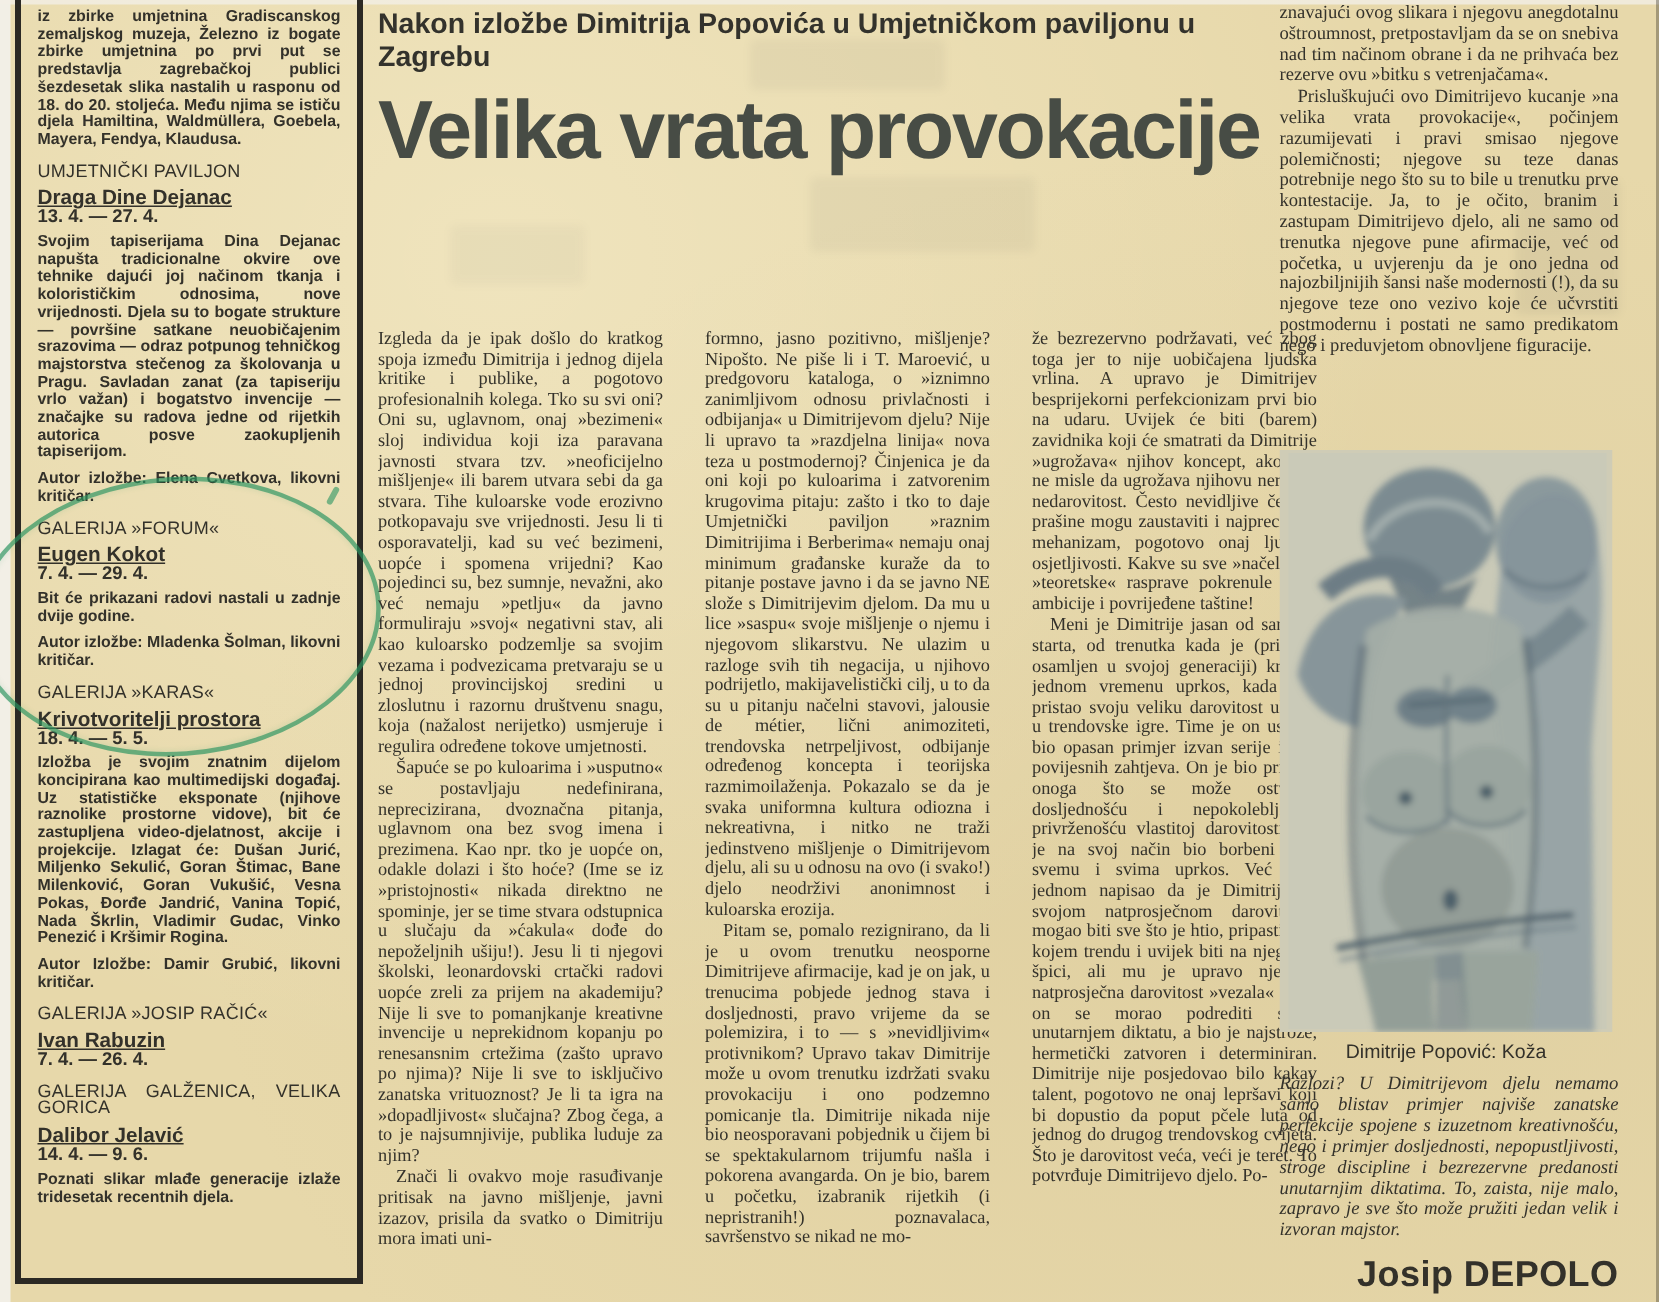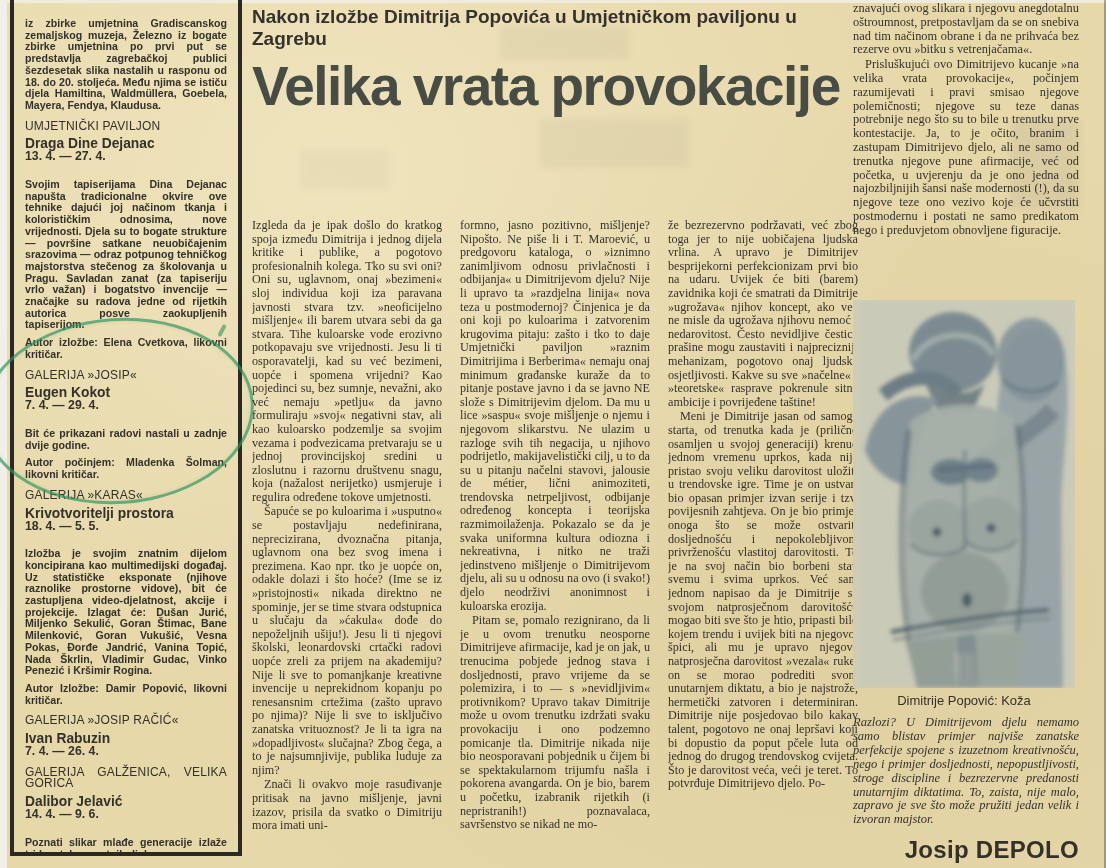--- a/index.html
+++ b/index.html
@@ -11,23 +11,23 @@
     color:#35332c;overflow:hidden;}
   .scan-edge-left{position:absolute;left:0;top:0;width:7px;height:868px;background:#f2efe6;}
   .scan-edge-top{position:absolute;left:0;top:0;width:1106px;height:3px;background:#f2efe6;opacity:.8;}
   .page-edge-right{position:absolute;right:0;top:0;width:2px;height:868px;background:rgba(40,38,30,.35);}
 
   
   .sidebar{position:absolute;left:10px;top:-16px;width:232px;height:872px;
     border:4px solid #2b2924;box-sizing:border-box;padding:14px 11px 30px 11px;overflow:hidden;
     font-family:"Liberation Sans",sans-serif;font-weight:bold;font-size:10.6px;line-height:11.7px;
     text-align:justify;color:#33312a;}
-  .sb-body{margin:16px 0 6px 0;}
+  .sb-body{margin:4px 0 6px 0;}
   .sb-gallery{margin:9px 0 4px 0;font-weight:normal;font-size:12px;letter-spacing:.2px;}
-  .sb-title{margin:0;font-size:13.8px;line-height:15px;}
+  .sb-title{margin:0;font-size:13.8px;line-height:15px;text-decoration:underline;}
   .sb-dates{margin:0 0 5px 0;font-size:12.3px;}
   .sb-credit{margin:0 0 2px 0;}
   .sb-footer{position:absolute;left:11px;bottom:8px;width:206px;font-size:18.5px;line-height:20px;text-align:left;letter-spacing:.2px;}
 
   
   .pen-circle{position:absolute;left:-18px;top:318px;width:266px;height:180px;
     border:3px solid rgba(42,148,96,.68);border-radius:50%;transform:rotate(-4deg);
     box-shadow:inset 0 0 4px rgba(42,148,96,.15);}
   .pen-tick{position:absolute;left:220px;top:324px;width:4px;height:13px;
     background:rgba(42,148,96,.6);transform:rotate(28deg);border-radius:2px;}
@@ -35,21 +35,21 @@
   
   .article{position:absolute;left:252px;top:0;width:600px;height:868px;}
   .kicker{margin:6px 0 0 0;font-family:"Liberation Sans",sans-serif;font-weight:bold;
     font-size:19px;line-height:22px;color:#33322c;width:620px;}
   .headline{margin:8px 0 0 0;font-family:"Liberation Sans",sans-serif;font-weight:bold;
     font-size:55px;line-height:56px;letter-spacing:-1.5px;color:#474c45;width:640px;}
   .lead{margin:14px 0 0 0;font-family:"Liberation Sans",sans-serif;font-weight:bold;font-style:italic;
     font-size:18px;line-height:23px;color:#3a3932;width:606px;}
 
   
-  .cols{position:absolute;left:0;top:219px;display:flex;gap:18px;height:648px;overflow:hidden;}
+  .cols{position:absolute;left:0;top:219px;display:flex;gap:28px;height:648px;overflow:hidden;}
   .bodycol{width:190px;height:648px;overflow:hidden;
     font-family:"Liberation Serif",serif;font-size:12.2px;line-height:13.6px;
     text-align:justify;color:#34322b;}
   .bodycol p{margin:0;}
   .bodycol p + p{text-indent:12px;margin-top:1px;}
 
   
   .rightcol{position:absolute;left:853px;top:0;width:226px;height:868px;}
   .rc-top{position:absolute;top:2px;left:0;width:226px;height:296px;overflow:hidden;
     font-family:"Liberation Serif",serif;font-size:12.4px;line-height:13.8px;text-align:justify;color:#34322b;}
@@ -86,31 +86,31 @@
 
   <aside class="sidebar">
     <p class="sb-body">iz zbirke umjetnina Gradiscanskog zemaljskog muzeja, Železno iz bogate zbirke umjetnina po prvi put se predstavlja zagrebačkoj publici šezdesetak slika nastalih u rasponu od 18. do 20. stoljeća. Među njima se ističu djela Hamiltina, Waldmüllera, Goebela, Mayera, Fendya, Klaudusa.</p>
 
     <p class="sb-gallery">UMJETNIČKI PAVILJON</p>
     <p class="sb-title">Draga Dine Dejanac</p>
     <p class="sb-dates">13. 4. — 27. 4.</p>
     <p class="sb-body">Svojim tapiserijama Dina Dejanac napušta tradicionalne okvire ove tehnike dajući joj načinom tkanja i kolorističkim odnosima, nove vrijednosti. Djela su to bogate strukture — površine satkane neuobičajenim srazovima — odraz potpunog tehničkog majstorstva stečenog za školovanja u Pragu. Savladan zanat (za tapiseriju vrlo važan) i bogatstvo invencije — značajke su radova jedne od rijetkih autorica posve zaokupljenih tapiserijom.</p>
     <p class="sb-credit">Autor izložbe: Elena Cvetkova, likovni kritičar.</p>
 
-    <p class="sb-gallery">GALERIJA »JOSIP«</p>
+    <p class="sb-gallery">GALERIJA »FORUM«</p>
     <p class="sb-title">Eugen Kokot</p>
     <p class="sb-dates">7. 4. — 29. 4.</p>
     <p class="sb-body">Bit će prikazani radovi nastali u zadnje dvije godine.</p>
-    <p class="sb-credit">Autor počinjem: Mladenka Šolman, likovni kritičar.</p>
+    <p class="sb-credit">Autor izložbe: Mladenka Šolman, likovni kritičar.</p>
 
     <p class="sb-gallery">GALERIJA »KARAS«</p>
     <p class="sb-title">Krivotvoritelji prostora</p>
     <p class="sb-dates">18. 4. — 5. 5.</p>
     <p class="sb-body">Izložba je svojim znatnim dijelom koncipirana kao multimedijski događaj. Uz statističke eksponate (njihove raznolike prostorne vidove), bit će zastupljena video-djelatnost, akcije i projekcije. Izlagat će: Dušan Jurić, Miljenko Sekulić, Goran Štimac, Bane Milenković, Goran Vukušić, Vesna Pokas, Đorđe Jandrić, Vanina Topić, Nada Škrlin, Vladimir Gudac, Vinko Penezić i Kršimir Rogina.</p>
-    <p class="sb-credit">Autor Izložbe: Damir Popović, likovni kritičar.</p>
+    <p class="sb-credit">Autor Izložbe: Damir Grubić, likovni kritičar.</p>
 
     <p class="sb-gallery">GALERIJA »JOSIP RAČIĆ«</p>
     <p class="sb-title">Ivan Rabuzin</p>
     <p class="sb-dates">7. 4. — 26. 4.</p>
 
     <p class="sb-gallery">GALERIJA GALŽENICA, VELIKA GORICA</p>
     <p class="sb-title">Dalibor Jelavić</p>
     <p class="sb-dates">14. 4. — 9. 6.</p>
     <p class="sb-body">Poznati slikar mlađe generacije izlaže tridesetak recentnih djela.</p>
 

